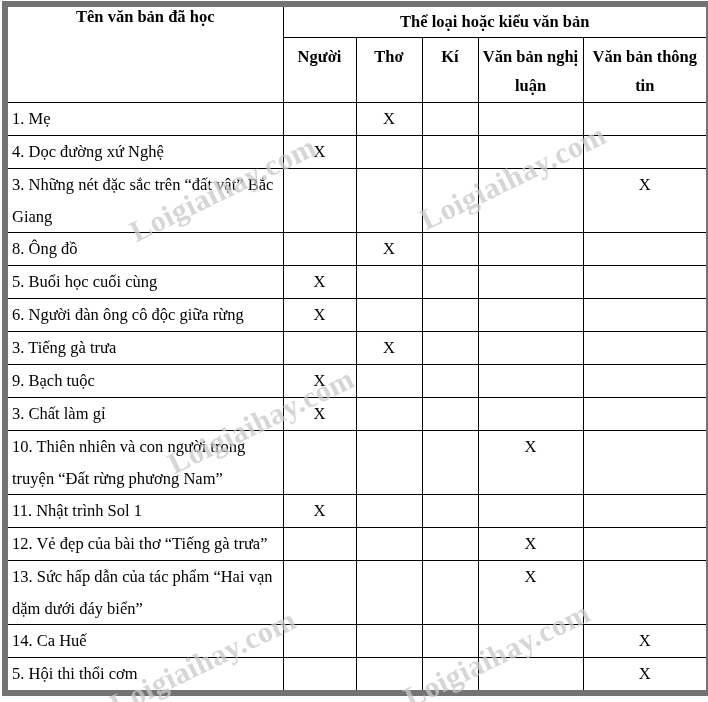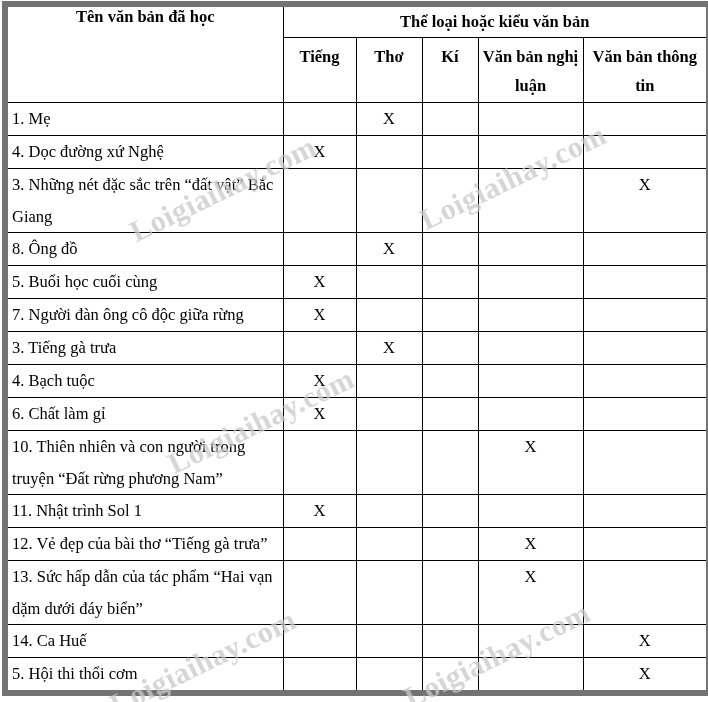--- a/index.html
+++ b/index.html
@@ -92,21 +92,21 @@
       <col style="width:56px">
       <col style="width:105px">
       <col style="width:126px">
     </colgroup>
     <thead>
       <tr>
         <th class="corner-header-cell" rowspan="2">Tên văn bản đã học</th>
         <th class="group-header-cell" colspan="5">Thể loại hoặc kiểu văn bản</th>
       </tr>
       <tr class="genre-row">
-        <th>Tiếng</th>
+        <th>Người</th>
         <th>Thơ</th>
         <th>Kí</th>
         <th>Văn bản nghị luận</th>
         <th>Văn bản thông tin</th>
       </tr>
     </thead>
     <tbody>
         <tr>
           <td class="title-cell">1. Mẹ</td>
           <td class="mark-cell"></td>
@@ -141,45 +141,45 @@
         </tr>
         <tr>
           <td class="title-cell">5. Buổi học cuối cùng</td>
           <td class="mark-cell">X</td>
           <td class="mark-cell"></td>
           <td class="mark-cell"></td>
           <td class="mark-cell"></td>
           <td class="mark-cell"></td>
         </tr>
         <tr>
-          <td class="title-cell">7. Người đàn ông cô độc giữa rừng</td>
+          <td class="title-cell">6. Người đàn ông cô độc giữa rừng</td>
           <td class="mark-cell">X</td>
           <td class="mark-cell"></td>
           <td class="mark-cell"></td>
           <td class="mark-cell"></td>
           <td class="mark-cell"></td>
         </tr>
         <tr>
           <td class="title-cell">3. Tiếng gà trưa</td>
           <td class="mark-cell"></td>
           <td class="mark-cell">X</td>
           <td class="mark-cell"></td>
           <td class="mark-cell"></td>
           <td class="mark-cell"></td>
         </tr>
         <tr>
-          <td class="title-cell">4. Bạch tuộc</td>
-          <td class="mark-cell">X</td>
-          <td class="mark-cell"></td>
-          <td class="mark-cell"></td>
-          <td class="mark-cell"></td>
-          <td class="mark-cell"></td>
-        </tr>
-        <tr>
-          <td class="title-cell">6. Chất làm gỉ</td>
+          <td class="title-cell">9. Bạch tuộc</td>
+          <td class="mark-cell">X</td>
+          <td class="mark-cell"></td>
+          <td class="mark-cell"></td>
+          <td class="mark-cell"></td>
+          <td class="mark-cell"></td>
+        </tr>
+        <tr>
+          <td class="title-cell">3. Chất làm gỉ</td>
           <td class="mark-cell">X</td>
           <td class="mark-cell"></td>
           <td class="mark-cell"></td>
           <td class="mark-cell"></td>
           <td class="mark-cell"></td>
         </tr>
         <tr>
           <td class="title-cell">10. Thiên nhiên và con người trong truyện “Đất rừng phương Nam”</td>
           <td class="mark-cell"></td>
           <td class="mark-cell"></td>

